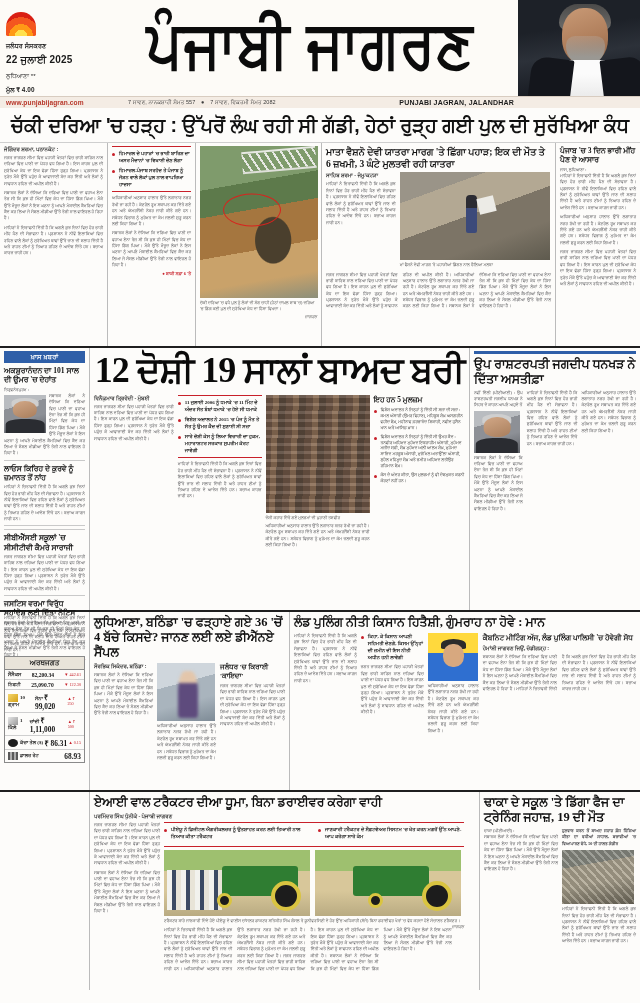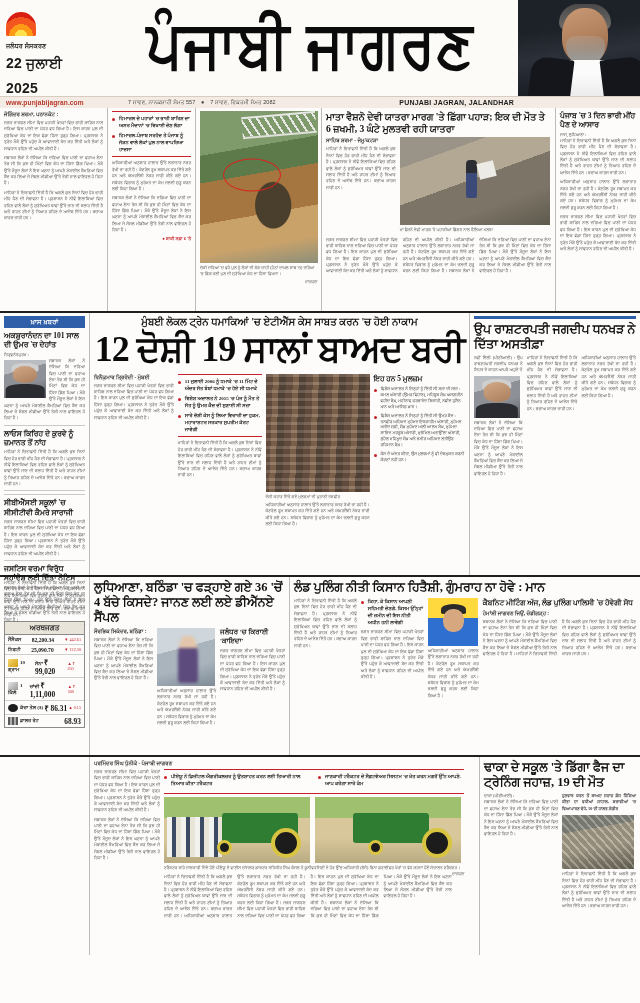--- a/index.html
+++ b/index.html
@@ -20,21 +20,21 @@
   .logo-sun {
     width: 30px; height: 24px; margin-bottom: 4px;
     border-radius: 16px 16px 2px 2px;
     background:
       radial-gradient(circle at 50% 100%, #ffe14d 0 22%, transparent 22%),
       radial-gradient(circle at 50% 100%, #ff9a16 0 42%, transparent 42%),
       radial-gradient(circle at 50% 100%, #f4561f 0 66%, transparent 66%),
       radial-gradient(circle at 50% 100%, #d91f13 0 100%);
   }
   .mh-left .bold { font-weight: bold; font-size: 6.4px; }
-  .mh-left .date { font-weight: bold; font-size: 14px; letter-spacing: .2px; }
+  .mh-left .date { font-weight: bold; font-size: 10px; letter-spacing: .2px; }
   .mh-left .rowline { margin-top: 2px; }
 
   .mh-title {
     position: absolute; left: 105px; top: 8px; width: 410px;
     text-align: center;
     font-family: "Liberation Sans", sans-serif;
     font-weight: bold; font-size: 56px; line-height: 1.12;
     color: #0b0b0b; letter-spacing: 1px;
     transform: scaleY(1.18); transform-origin: top center;
   }
@@ -321,20 +321,21 @@
     <div class="site">www.punjabijagran.com</div>
     <div class="vikrami">
       <span>7 ਸਾਵਣ, ਨਾਨਕਸ਼ਾਹੀ ਸੰਮਤ 557</span>
       <span style="padding:0 4px">●</span>
       <span>7 ਸਾਵਣ, ਵਿਕਰਮੀ ਸੰਮਤ 2082</span>
     </div>
     <div class="edition">PUNJABI JAGRAN, JALANDHAR</div>
   </div>
 
 
+  <div class="lead-hl">ਚੱਕੀ ਦਰਿਆ 'ਚ ਹੜ੍ਹ : ਉੱਪਰੋਂ ਲੰਘ ਰਹੀ ਸੀ ਗੱਡੀ, ਹੇਠਾਂ ਰੁੜ੍ਹ ਗਈ ਪੁਲ ਦੀ ਸੁਰੱਖਿਆ ਕੰਧ</div>
 
   <div class="band" style="height:205px">
 
     <div class="col vrule" style="width:108px">
       <div class="byline">ਜੋਗਿੰਦਰ ਸ਼ਰਮਾ, ਪਠਾਨਕੋਟ :</div>
       <div class="body-txt">ਜਗਤ ਜਾਗਰਣ ਸੀਮਾ ਵਿਚ ਪਹਾੜੀ ਖੇਤਰਾਂ ਵਿਚ ਭਾਰੀ ਬਾਰਿਸ਼ ਨਾਲ ਦਰਿਆ ਵਿਚ ਪਾਣੀ ਦਾ ਪੱਧਰ ਵਧ ਗਿਆ ਹੈ। ਇਸ ਕਾਰਨ ਪੁਲ ਦੀ ਸੁਰੱਖਿਆ ਕੰਧ ਦਾ ਇਕ ਵੱਡਾ ਹਿੱਸਾ ਰੁੜ੍ਹ ਗਿਆ। ਪ੍ਰਸ਼ਾਸਨ ਨੇ ਤੁਰੰਤ ਮੌਕੇ ਉੱਤੇ ਪਹੁੰਚ ਕੇ ਆਵਾਜਾਈ ਬੰਦ ਕਰ ਦਿੱਤੀ ਅਤੇ ਲੋਕਾਂ ਨੂੰ ਸਾਵਧਾਨ ਰਹਿਣ ਦੀ ਅਪੀਲ ਕੀਤੀ ਹੈ।</div>
       <div class="body-txt" style="margin-top:3px">ਸਥਾਨਕ ਲੋਕਾਂ ਨੇ ਦੱਸਿਆ ਕਿ ਦਰਿਆ ਵਿਚ ਪਾਣੀ ਦਾ ਵਹਾਅ ਏਨਾ ਤੇਜ਼ ਸੀ ਕਿ ਕੁਝ ਹੀ ਮਿੰਟਾਂ ਵਿਚ ਕੰਧ ਦਾ ਹਿੱਸਾ ਡਿੱਗ ਪਿਆ। ਮੌਕੇ ਉੱਤੇ ਮੌਜੂਦ ਲੋਕਾਂ ਨੇ ਇਸ ਘਟਨਾ ਨੂੰ ਆਪਣੇ ਮੋਬਾਈਲ ਕੈਮਰਿਆਂ ਵਿਚ ਕੈਦ ਕਰ ਲਿਆ ਜੋ ਸੋਸ਼ਲ ਮੀਡੀਆ ਉੱਤੇ ਤੇਜ਼ੀ ਨਾਲ ਵਾਇਰਲ ਹੋ ਰਿਹਾ ਹੈ।</div>
       <div class="body-txt" style="margin-top:3px">ਮਾਹਿਰਾਂ ਨੇ ਚਿਤਾਵਨੀ ਦਿੱਤੀ ਹੈ ਕਿ ਅਗਲੇ ਕੁਝ ਦਿਨਾਂ ਵਿਚ ਹੋਰ ਭਾਰੀ ਮੀਂਹ ਪੈਣ ਦੀ ਸੰਭਾਵਨਾ ਹੈ। ਪ੍ਰਸ਼ਾਸਨ ਨੇ ਨੀਵੇਂ ਇਲਾਕਿਆਂ ਵਿਚ ਰਹਿਣ ਵਾਲੇ ਲੋਕਾਂ ਨੂੰ ਸੁਰੱਖਿਅਤ ਥਾਵਾਂ ਉੱਤੇ ਜਾਣ ਦੀ ਸਲਾਹ ਦਿੱਤੀ ਹੈ ਅਤੇ ਰਾਹਤ ਟੀਮਾਂ ਨੂੰ ਤਿਆਰ ਰਹਿਣ ਦੇ ਆਦੇਸ਼ ਦਿੱਤੇ ਹਨ। ਬਚਾਅ ਕਾਰਜ ਜਾਰੀ ਹਨ।</div>
     </div>
 
@@ -420,21 +421,20 @@
 
       <div class="sb-div"></div>
       <div>
         <div class="sb-hl">ਜਸਟਿਸ ਵਰਮਾ ਵਿਰੁੱਧ ਮਹਾਂਦੋਸ਼ ਲਈ ਦਿੱਤਾ ਨੋਟਿਸ</div>
         <div class="body-txt">ਸਥਾਨਕ ਲੋਕਾਂ ਨੇ ਦੱਸਿਆ ਕਿ ਦਰਿਆ ਵਿਚ ਪਾਣੀ ਦਾ ਵਹਾਅ ਏਨਾ ਤੇਜ਼ ਸੀ ਕਿ ਕੁਝ ਹੀ ਮਿੰਟਾਂ ਵਿਚ ਕੰਧ ਦਾ ਹਿੱਸਾ ਡਿੱਗ ਪਿਆ। ਮੌਕੇ ਉੱਤੇ ਮੌਜੂਦ ਲੋਕਾਂ ਨੇ ਇਸ ਘਟਨਾ ਨੂੰ ਆਪਣੇ ਮੋਬਾਈਲ ਕੈਮਰਿਆਂ ਵਿਚ ਕੈਦ ਕਰ ਲਿਆ ਜੋ ਸੋਸ਼ਲ ਮੀਡੀਆ ਉੱਤੇ ਤੇਜ਼ੀ ਨਾਲ ਵਾਇਰਲ ਹੋ ਰਿਹਾ ਹੈ।</div>
       </div>
       <div class="more">ਵਿਸਤਾਰ ਖ਼ਬਰ ● ਸਫ਼ਾ 6 'ਤੇ</div>
     </div>
 
     <div class="col vrule" style="width:380px">
-      <div class="jumbo-kicker">ਮੁੰਬਈ ਲੋਕਲ ਟ੍ਰੇਨ ਧਮਾਕਿਆਂ 'ਚ ਏਟੀਐੱਸ ਕੇਸ ਸਾਬਤ ਕਰਨ 'ਚ ਹੋਈ ਨਾਕਾਮ</div>
       <div class="jumbo">12 ਦੋਸ਼ੀ 19 ਸਾਲਾਂ ਬਾਅਦ ਬਰੀ</div>
 
       <div style="display:flex;gap:4px;margin-top:2px">
         <div style="width:82px">
           <div class="byline">ਵਿਨੈਕੁਮਾਰ ਤ੍ਰਿਵੇਦੀ - ਮੁੰਬਈ</div>
           <div class="body-txt">ਜਗਤ ਜਾਗਰਣ ਸੀਮਾ ਵਿਚ ਪਹਾੜੀ ਖੇਤਰਾਂ ਵਿਚ ਭਾਰੀ ਬਾਰਿਸ਼ ਨਾਲ ਦਰਿਆ ਵਿਚ ਪਾਣੀ ਦਾ ਪੱਧਰ ਵਧ ਗਿਆ ਹੈ। ਇਸ ਕਾਰਨ ਪੁਲ ਦੀ ਸੁਰੱਖਿਆ ਕੰਧ ਦਾ ਇਕ ਵੱਡਾ ਹਿੱਸਾ ਰੁੜ੍ਹ ਗਿਆ। ਪ੍ਰਸ਼ਾਸਨ ਨੇ ਤੁਰੰਤ ਮੌਕੇ ਉੱਤੇ ਪਹੁੰਚ ਕੇ ਆਵਾਜਾਈ ਬੰਦ ਕਰ ਦਿੱਤੀ ਅਤੇ ਲੋਕਾਂ ਨੂੰ ਸਾਵਧਾਨ ਰਹਿਣ ਦੀ ਅਪੀਲ ਕੀਤੀ ਹੈ।</div>
         </div>
         <div style="width:86px">
           <ul class="bullets">
             <li>11 ਜੁਲਾਈ 2006 ਨੂੰ ਧਮਾਕੇ 'ਚ 11 ਮਿੰਟ ਦੇ ਅੰਦਰ ਸੱਤ ਬੰਬਾਂ ਧਮਾਕੇ 'ਚ ਹੋਏ ਸੀ ਧਮਾਕੇ</li>
@@ -571,20 +571,21 @@
         </div>
       </div>
     </div>
   </div>
 
   <div class="band" style="border-bottom:none;height:198px">
 
     <div class="col vrule" style="width:90px"></div>
 
     <div class="col vrule" style="width:390px">
+      <div class="sec-hl">ਏਆਈ ਵਾਲ ਟਰੈਕਟਰ ਦੀਆ ਧੂਮਾ, ਬਿਨਾ ਡਰਾਈਵਰ ਕਰੇਗਾ ਵਾਹੀ</div>
       <div class="byline">ਪਰਮਿੰਦਰ ਸਿੰਘ ਧੁੰਨੀਕੇ - ਪੰਜਾਬੀ ਜਾਗਰਣ</div>
       <div style="display:flex;gap:4px;margin-top:2px">
         <div style="width:66px">
           <div class="body-txt">ਜਗਤ ਜਾਗਰਣ ਸੀਮਾ ਵਿਚ ਪਹਾੜੀ ਖੇਤਰਾਂ ਵਿਚ ਭਾਰੀ ਬਾਰਿਸ਼ ਨਾਲ ਦਰਿਆ ਵਿਚ ਪਾਣੀ ਦਾ ਪੱਧਰ ਵਧ ਗਿਆ ਹੈ। ਇਸ ਕਾਰਨ ਪੁਲ ਦੀ ਸੁਰੱਖਿਆ ਕੰਧ ਦਾ ਇਕ ਵੱਡਾ ਹਿੱਸਾ ਰੁੜ੍ਹ ਗਿਆ। ਪ੍ਰਸ਼ਾਸਨ ਨੇ ਤੁਰੰਤ ਮੌਕੇ ਉੱਤੇ ਪਹੁੰਚ ਕੇ ਆਵਾਜਾਈ ਬੰਦ ਕਰ ਦਿੱਤੀ ਅਤੇ ਲੋਕਾਂ ਨੂੰ ਸਾਵਧਾਨ ਰਹਿਣ ਦੀ ਅਪੀਲ ਕੀਤੀ ਹੈ।</div>
           <div class="body-txt" style="margin-top:3px">ਸਥਾਨਕ ਲੋਕਾਂ ਨੇ ਦੱਸਿਆ ਕਿ ਦਰਿਆ ਵਿਚ ਪਾਣੀ ਦਾ ਵਹਾਅ ਏਨਾ ਤੇਜ਼ ਸੀ ਕਿ ਕੁਝ ਹੀ ਮਿੰਟਾਂ ਵਿਚ ਕੰਧ ਦਾ ਹਿੱਸਾ ਡਿੱਗ ਪਿਆ। ਮੌਕੇ ਉੱਤੇ ਮੌਜੂਦ ਲੋਕਾਂ ਨੇ ਇਸ ਘਟਨਾ ਨੂੰ ਆਪਣੇ ਮੋਬਾਈਲ ਕੈਮਰਿਆਂ ਵਿਚ ਕੈਦ ਕਰ ਲਿਆ ਜੋ ਸੋਸ਼ਲ ਮੀਡੀਆ ਉੱਤੇ ਤੇਜ਼ੀ ਨਾਲ ਵਾਇਰਲ ਹੋ ਰਿਹਾ ਹੈ।</div>
         </div>
         <div style="width:300px">
           <ul class="bullets" style="display:flex;gap:8px;border-top:1.3px solid #c8202a;border-bottom:1.3px solid #c8202a">
             <li style="flex:1">ਪੀਏਯੂ ਨੇ ਡਿਜੀਟਲ ਐਗਰੀਕਲਚਰ ਨੂੰ ਉਤਸ਼ਾਹਤ ਕਰਨ ਲਈ ਤਿਆਰੀ ਨਾਲ ਤਿਆਰ ਕੀਤਾ ਟਰੈਕਟਰ</li>
             <li style="flex:1">ਜਾਣਕਾਰੀ ਟਰੈਕਟਰ ਦੇ ਸੌਫ਼ਟਵੇਅਰ ਸਿਸਟਮ 'ਚ ਖੇਤ ਕਰਨ ਮਗਰੋਂ ਉੱਨ ਆਪਣੇ-ਆਪ ਕਰੇਗਾ ਸਾਰੇ ਕੰਮ</li>

